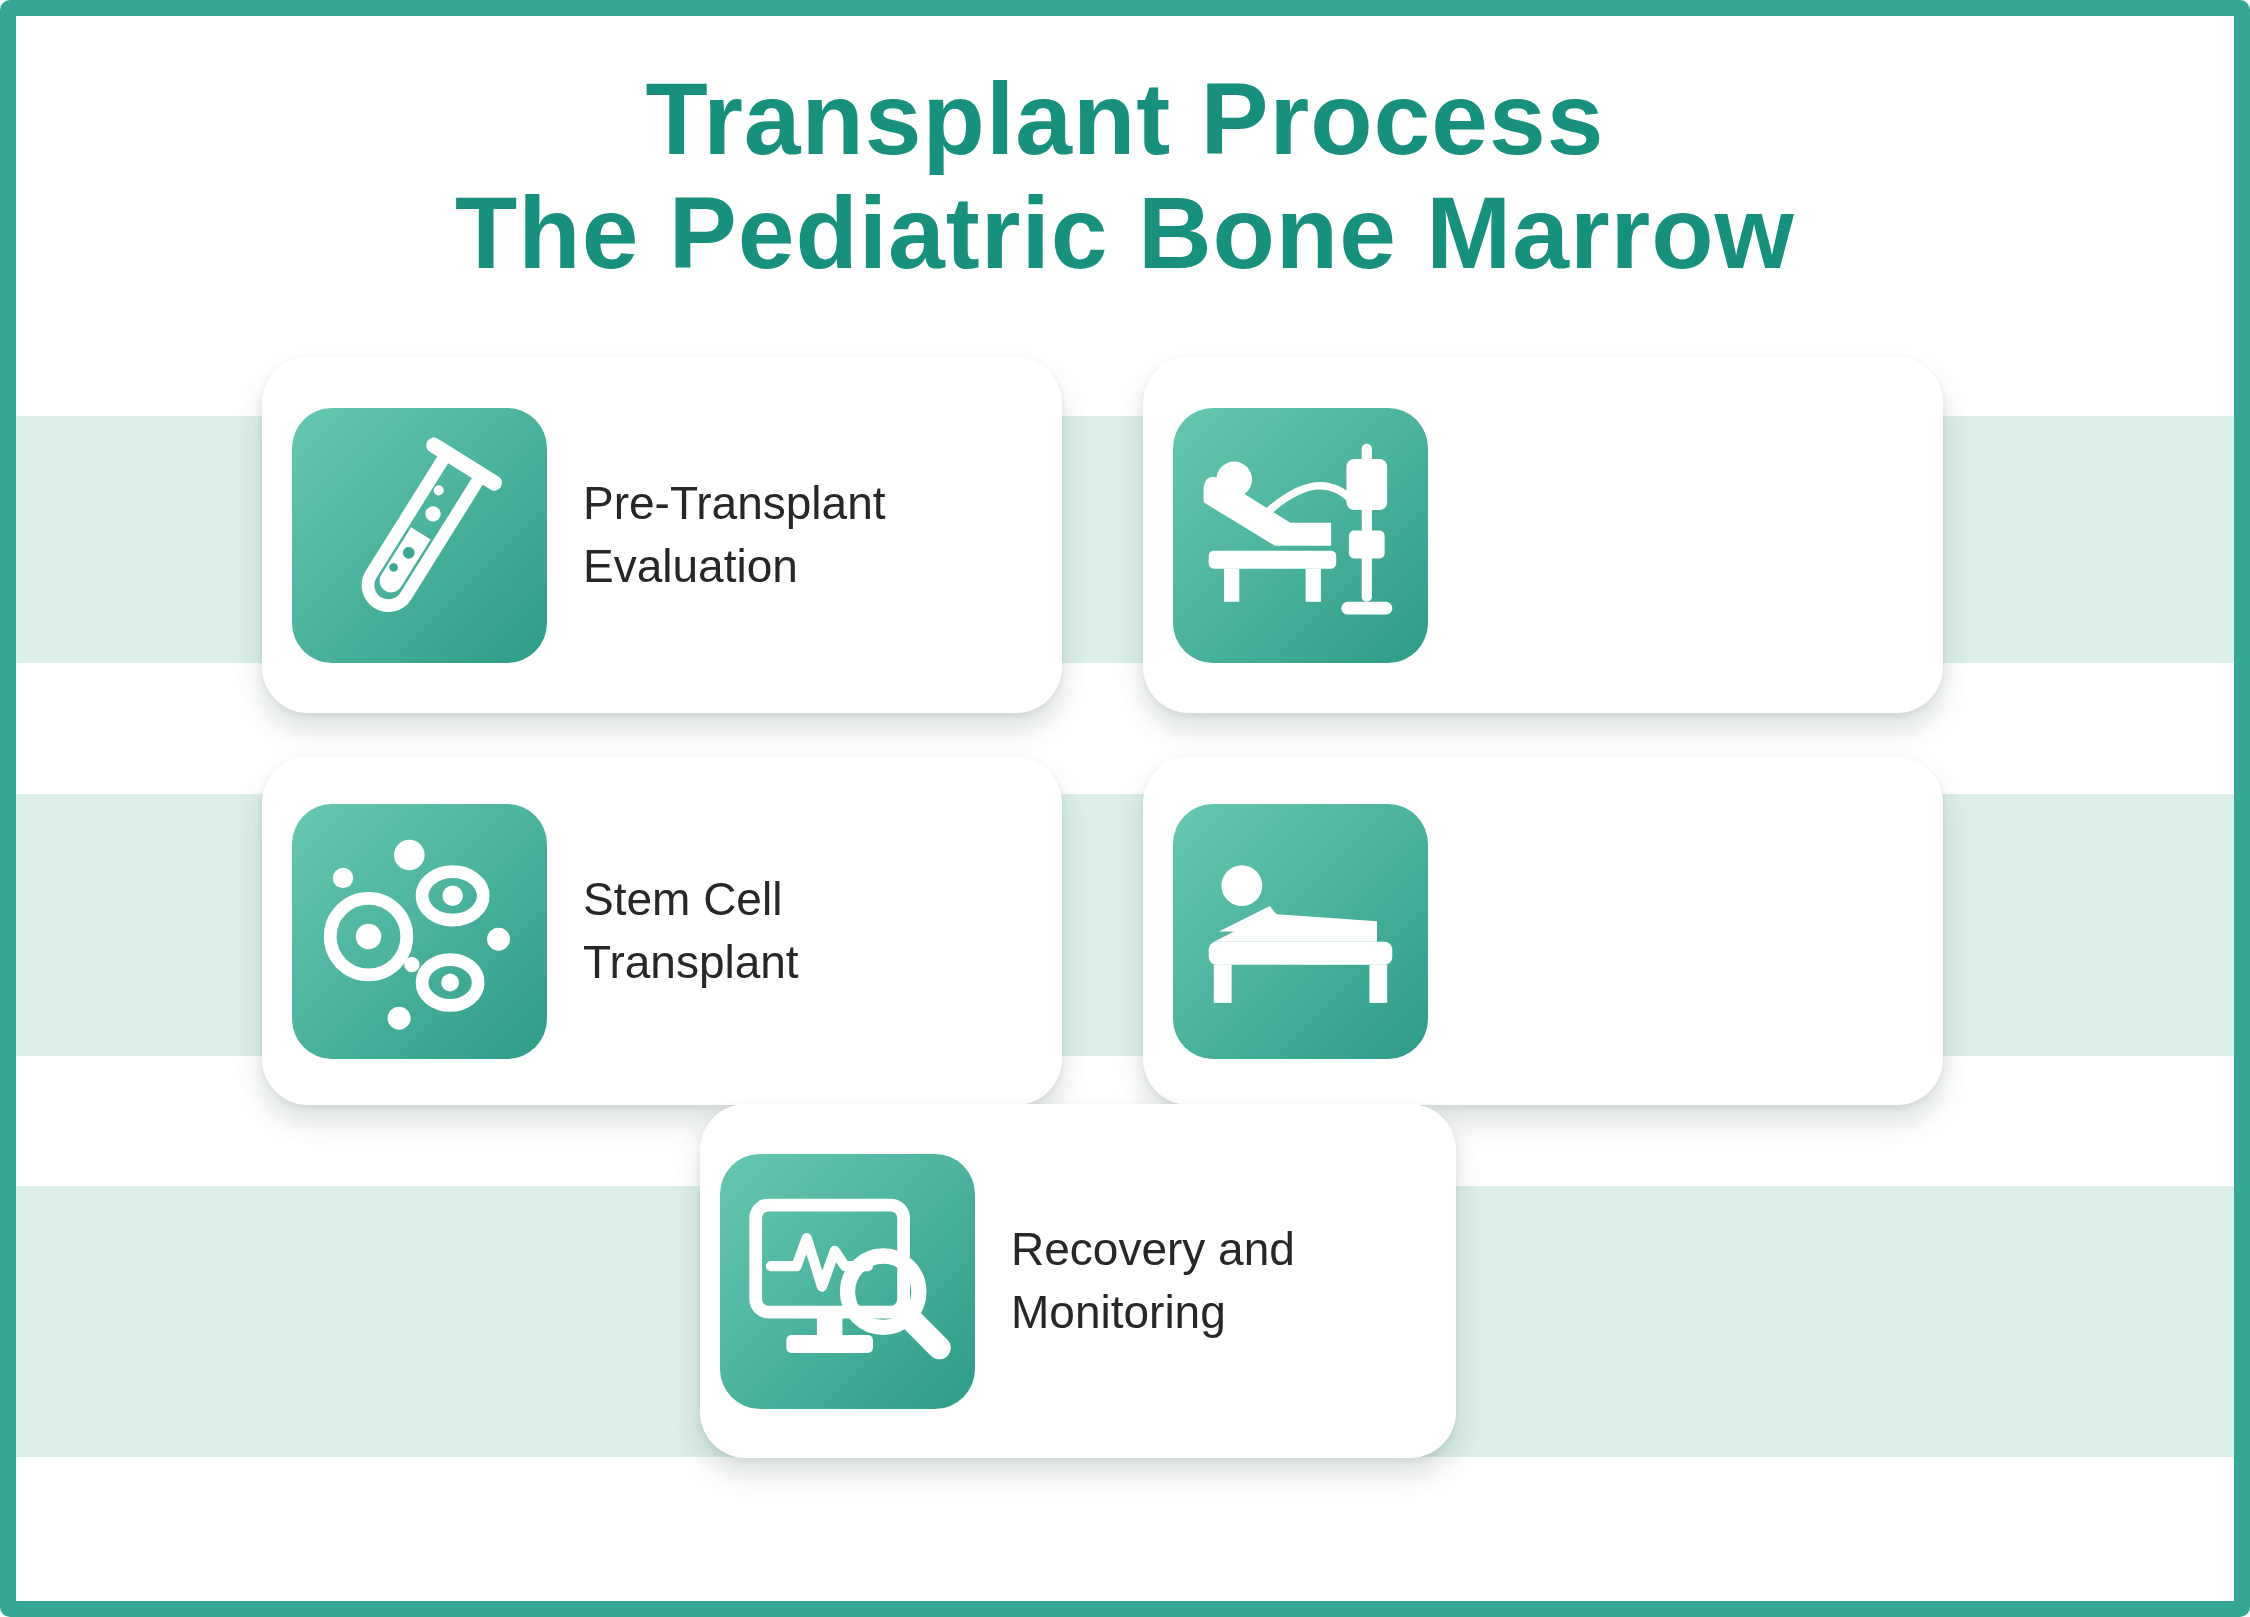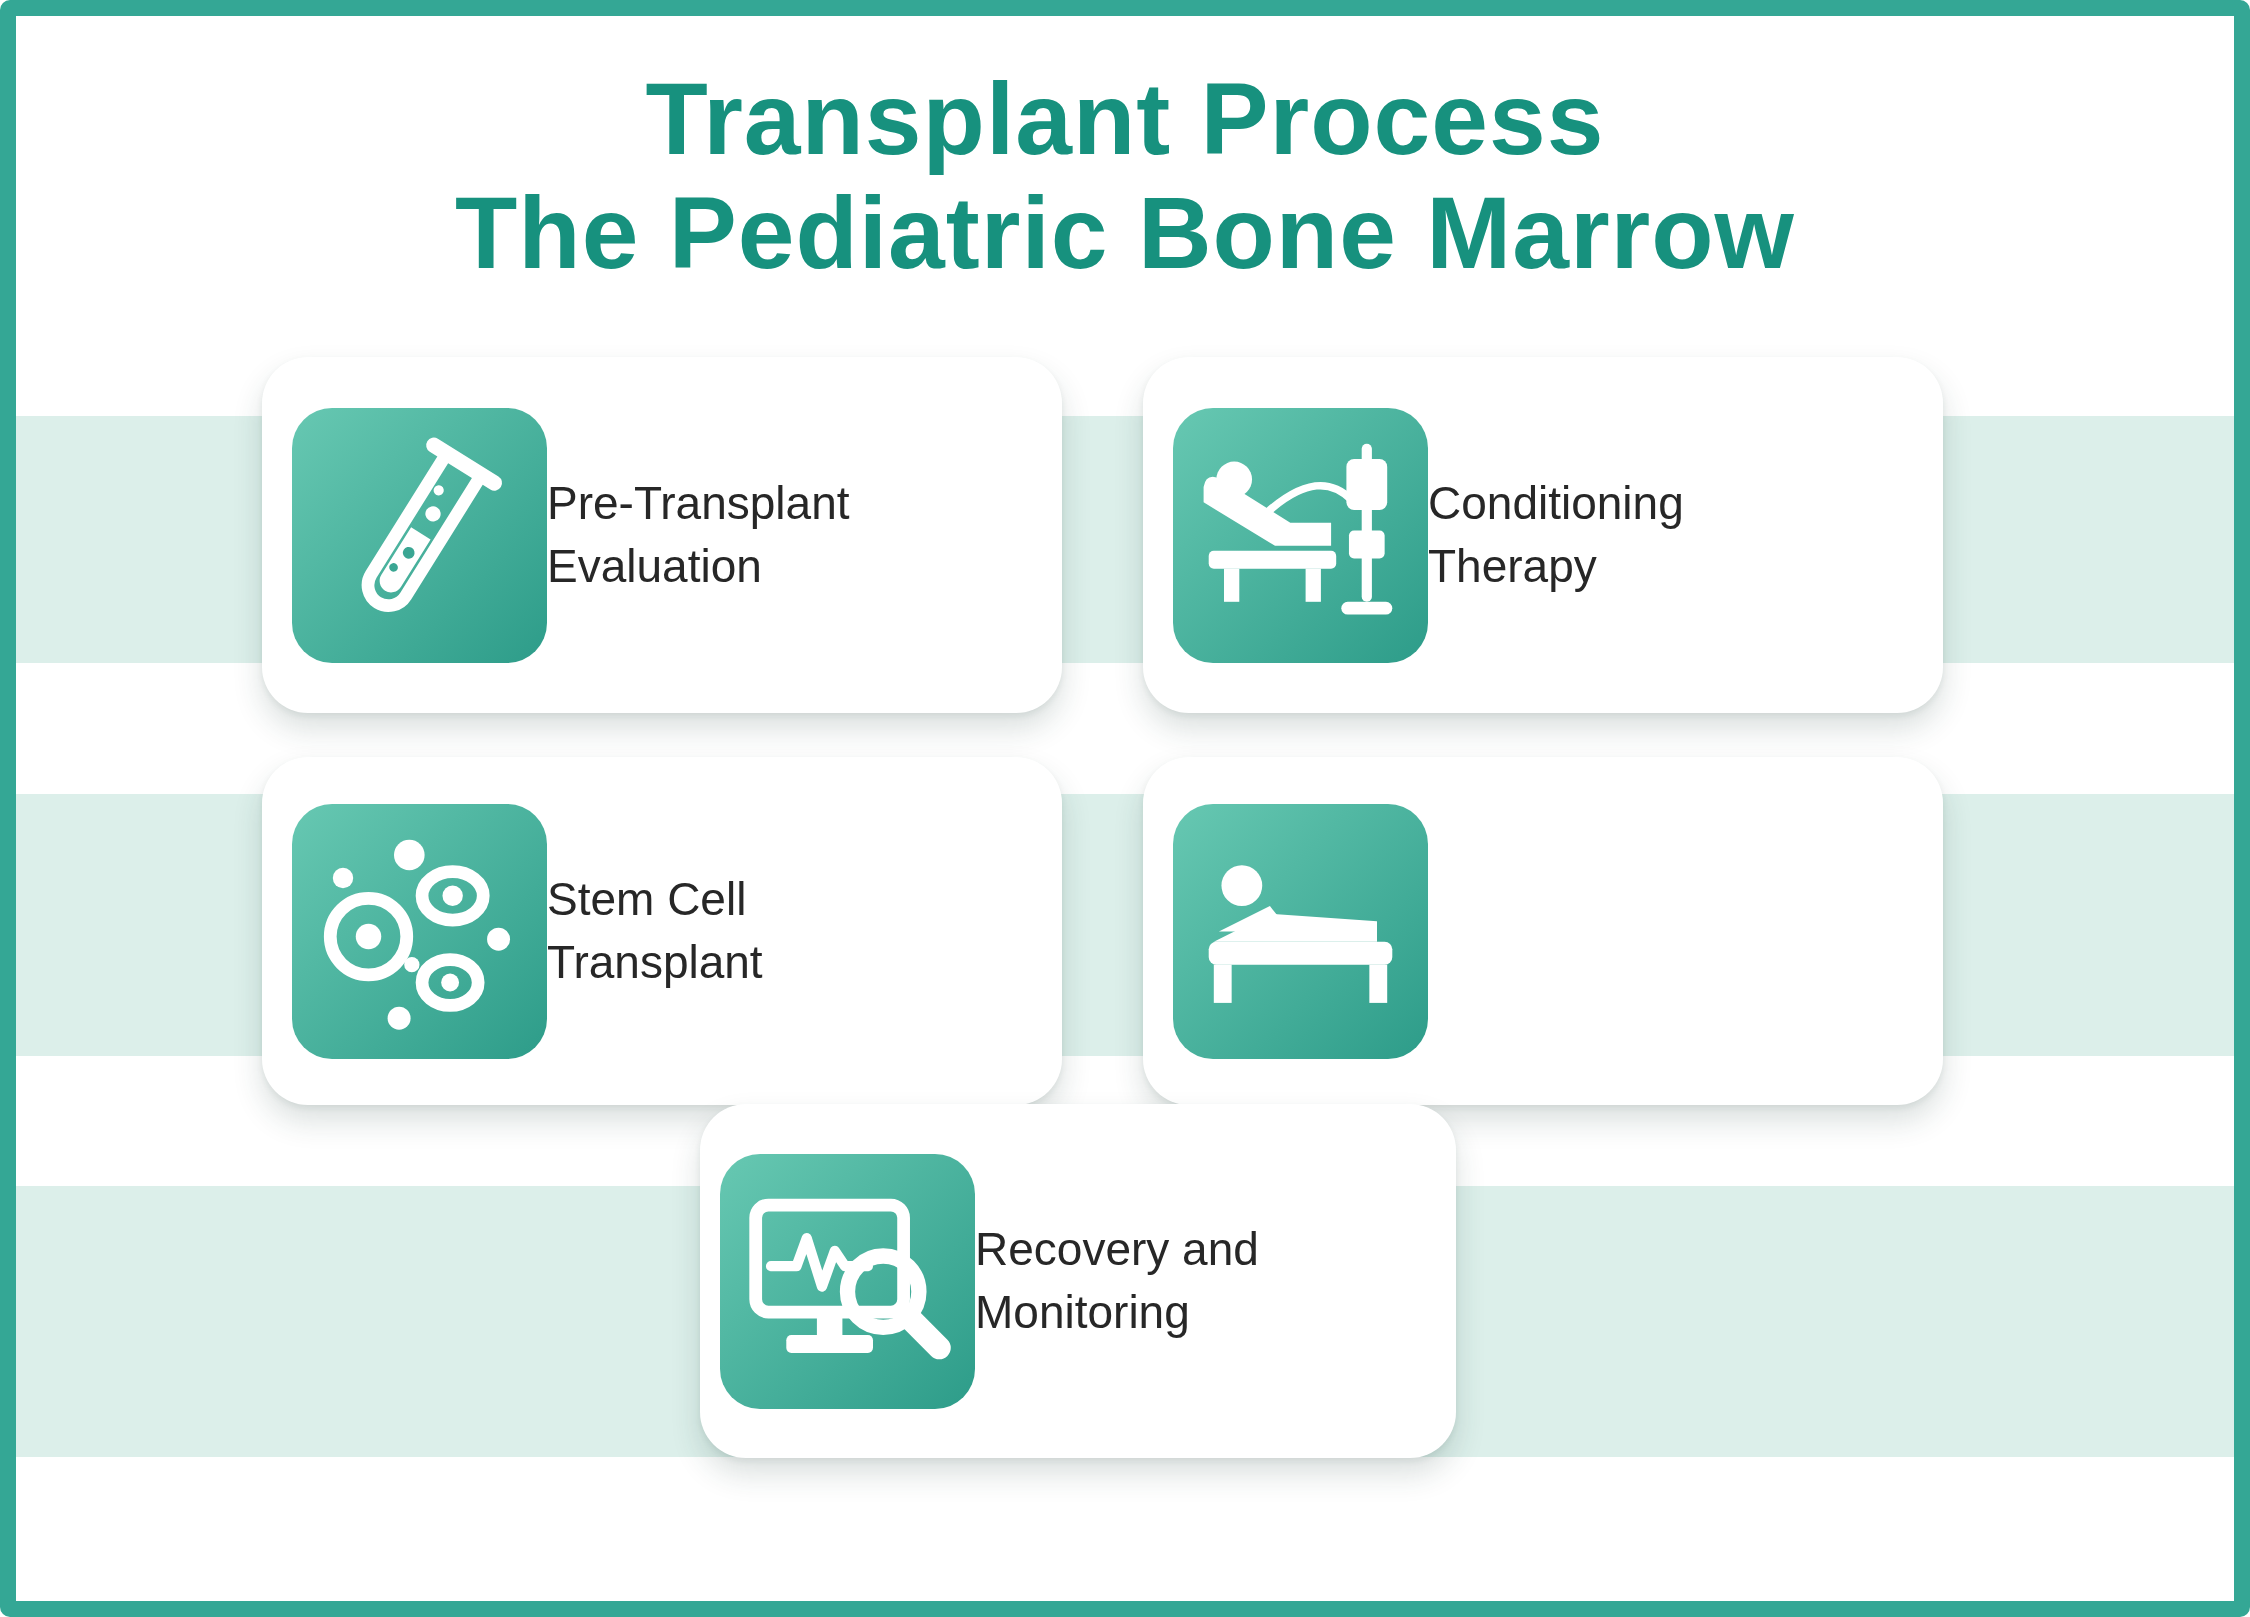--- a/index.html
+++ b/index.html
@@ -41,21 +41,21 @@
   .card.c5{left:700px;top:1104px;width:756px;height:354px;padding-left:20px;}
 
   .tile{
     width:255px;height:255px;flex:0 0 255px;border-radius:40px;
     background:linear-gradient(135deg,#67c8b2 0%,#2d9c89 100%);
     display:flex;align-items:center;justify-content:center;
   }
   .tile svg{width:100%;height:100%;display:block;}
 
   .label{
-    margin-right:20px;
+    margin-left:36px;margin-right:20px;
     font-size:46px;line-height:1.38;color:var(--text,#272727);
     white-space:pre-line;font-weight:normal;
   }
 </style>
 </head>
 <body style="--accent: #34a795; --stripe: #dcefea; --title: #17917e; --text: #272727;">
 
 <div class="frame"></div>
 
 <div class="stripe s1"></div>
@@ -95,22 +95,20 @@
         <rect x="20" y="63" width="6" height="13"></rect>
         <rect x="52" y="63" width="6" height="13"></rect>
         <rect x="74" y="14" width="4" height="62" rx="2"></rect>
         <rect x="68" y="20" width="16" height="20" rx="3"></rect>
         <rect x="69" y="48" width="14" height="11" rx="2"></rect>
         <rect x="66" y="76" width="20" height="5" rx="2.5"></rect>
       </g>
       <path d="M38 40 C 52 28, 62 28, 70 36" fill="none" stroke="#ffffff" stroke-width="3" stroke-linecap="round"></path>
     </svg>
   </div>
-  <div class="label">Conditioning
-Therapy</div>
 </div>
 
 <div class="card c3">
   <div class="tile">
     <svg viewBox="0 0 100 100">
       <g stroke="#ffffff" fill="none" stroke-width="5">
         <circle cx="30" cy="52" r="15"></circle>
         <ellipse cx="63" cy="36" rx="12" ry="9.5"></ellipse>
         <ellipse cx="62" cy="70" rx="11" ry="9"></ellipse>
       </g>

